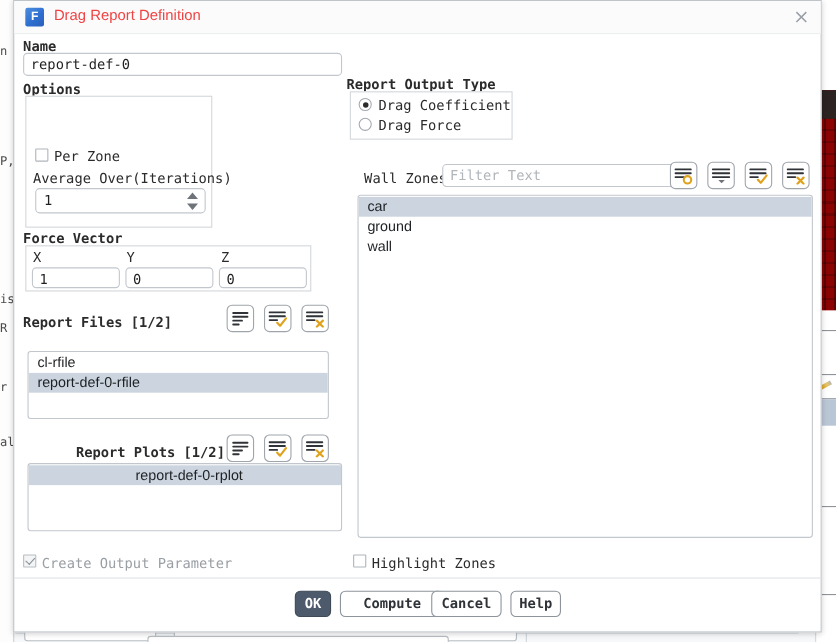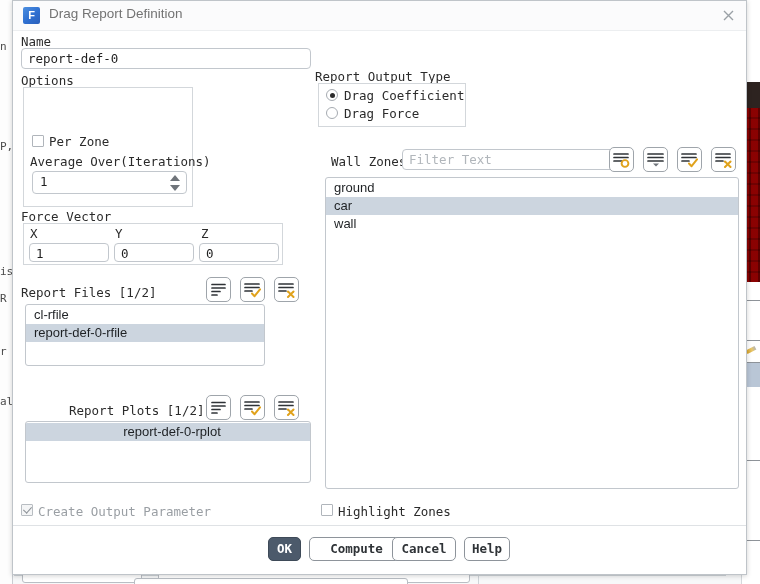--- a/index.html
+++ b/index.html
@@ -126,40 +126,40 @@
     font-size: 11px;
     font-weight: bold;
     line-height: 17px;
     text-align: center;
   }
   .title-text {
     position: absolute;
     left: 36px; top: 5px;
     font-family: "Liberation Sans", sans-serif;
     font-size: 13.5px;
-    color: #737373;
+    color: #ef4444;
     white-space: nowrap;
   }
   .title-close {
     position: absolute;
     right: 6px; top: 4px;
     width: 24px; height: 22px;
     cursor: pointer;
   }
   .title-close svg { display: block; margin: 5px auto; }
 
   
   .lbl {
     position: absolute;
     font-family: "DejaVu Sans Mono", "Liberation Mono", monospace;
     font-size: 12.5px;
     color: #2b2b2b;
     white-space: nowrap;
   }
-  .lbl.bold { font-weight: normal; }
+  .lbl.bold { font-weight: bold; }
   .lbl.dim { color: #9a9fa4; }
 
   .field {
     position: absolute;
     box-sizing: border-box;
     background: #ffffff;
     border: 1px solid #c2c7cd;
     border-radius: 4px;
     font-family: "DejaVu Sans Mono", "Liberation Mono", monospace;
     font-size: 12.5px;
@@ -411,21 +411,21 @@
           <path d="M1 6.5h14"></path>
           <path d="M1 10h7"></path>
       </g>
       <g stroke="#e0a21c" stroke-width="2" stroke-linecap="round">
         <path d="M10 10.5 L15.5 16"></path>
           <path d="M15.5 10.5 L10 16"></path>
       </g>
     </svg>
   </div>
 
-  <div class="listbox" style="left:12px; top:303px; width:240px; height:62px;">
+  <div class="listbox" style="left:12px; top:318px; width:274px; height:62px;">
     <div class="listitem">cl-rfile</div>
     <div class="listitem sel">report-def-0-rfile</div>
   </div>
 
   <div class="lbl bold" style="left:8px; top:402px;padding-left:48px;">Report Plots [1/2]</div>
 
   <div class="iconbtn" style="left:193px; top:394px;">
     <svg width="17" height="17" viewBox="0 0 17 17">
       <g stroke="#2f3337" stroke-width="1.7" stroke-linecap="round">
         <path d="M2 3.5h13"></path>
@@ -513,22 +513,22 @@
           <path d="M1 10h7"></path>
       </g>
       <g stroke="#e0a21c" stroke-width="2" stroke-linecap="round">
         <path d="M10 10.5 L15.5 16"></path>
           <path d="M15.5 10.5 L10 16"></path>
       </g>
     </svg>
   </div>
 
   <div class="listbox" style="left:312px; top:176px; width:414px; height:312px;">
+    <div class="listitem sel">car</div>
     <div class="listitem">ground</div>
-    <div class="listitem sel">car</div>
     <div class="listitem">wall</div>
   </div>
 
   <div class="cbox checked-dim" style="left:8px; top:503px;"></div>
   <div class="lbl dim" style="left:25px; top:503px;">Create Output Parameter</div>
 
   <div class="cbox" style="left:308px; top:503px;"></div>
   <div class="lbl" style="left:325px; top:503px;">Highlight Zones</div>
 
   <div class="sep" style="left:0px; top:524px; width:733px;"></div>

